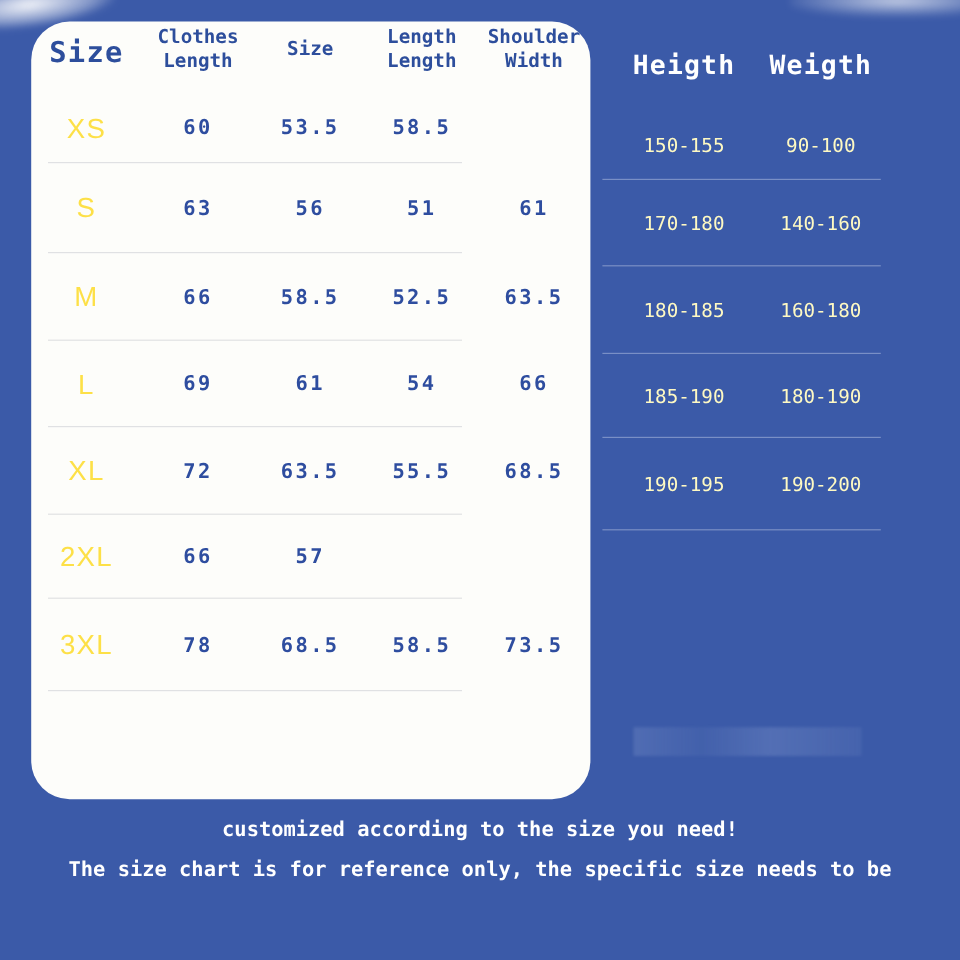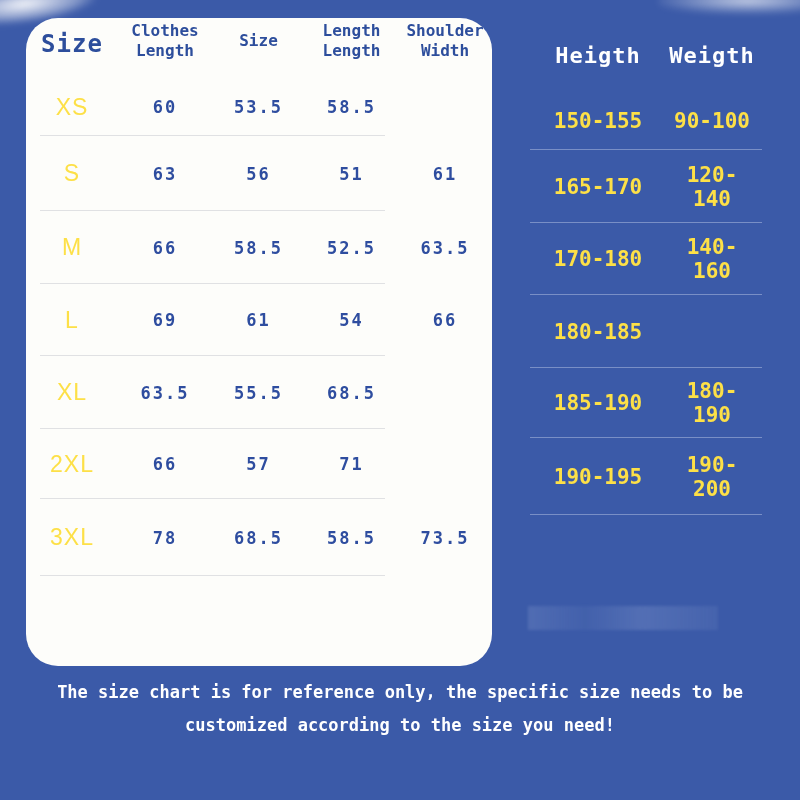--- a/index.html
+++ b/index.html
@@ -50,31 +50,31 @@
     font-size:16px;font-weight:bold;color:#2d4e9c;line-height:20px;letter-spacing:0px;
   }
   .size-label{
     font-family:"Liberation Sans", sans-serif;
     font-size:23px;font-weight:400;color:#fde047;letter-spacing:1px;
   }
   .num{
     font-size:17px;font-weight:bold;color:#2e4d9f;letter-spacing:2px;
   }
   
-  .rtable{position:absolute;left:528px;top:18px;width:228px;}
+  .rtable{position:absolute;left:500px;top:18px;width:228px;}
   .rtable .trow{grid-template-columns:140px 88px;}
   .rtable .dr::after{
     content:'';position:absolute;left:2px;right:-6px;bottom:0;height:1px;
     background:rgba(223,231,247,.38);
   }
   .rhead{
     font-size:22px;font-weight:bold;color:#ffffff;letter-spacing:1px;
   }
   .rval{
-    font-size:21px;font-weight:bold;color:#fde047;letter-spacing:0px;
+    font-size:16px;font-weight:normal;color:#fef9c3;letter-spacing:0px;
   }
   
   .disclaimer{
     position:absolute;left:0;top:676px;width:800px;text-align:center;
     font-size:17px;font-weight:bold;color:#ffffff;line-height:33px;letter-spacing:0px;
   }
 </style>
 </head>
 <body>
 
@@ -130,67 +130,64 @@
   <div class="trow rh4 dl">
     <div class="cell size-label">L</div>
     <div class="cell num">69</div>
     <div class="cell num">61</div>
     <div class="cell num">54</div>
     <div class="cell num">66</div>
   </div>
 
   <div class="trow rh5 dl">
     <div class="cell size-label">XL</div>
+    <div class="cell num">72</div>
     <div class="cell num">63.5</div>
     <div class="cell num">55.5</div>
     <div class="cell num">68.5</div>
   </div>
 
   <div class="trow rh6 dl">
     <div class="cell size-label">2XL</div>
     <div class="cell num">66</div>
     <div class="cell num">57</div>
-    <div class="cell num">71</div>
   </div>
 
   <div class="trow rh7 dl">
     <div class="cell size-label">3XL</div>
     <div class="cell num">78</div>
     <div class="cell num">68.5</div>
     <div class="cell num">58.5</div>
     <div class="cell num">73.5</div>
   </div>
 </div>
 
 <div class="rtable">
   <div class="trow rh0">
     <div class="cell rhead">Heigth</div>
     <div class="cell rhead">Weigth</div>
   </div>
   <div class="trow rh1 dr">
     <div class="cell rval">150-155</div>
     <div class="cell rval">90-100</div>
   </div>
-  <div class="trow rh3 dr">
-    <div class="cell rval">165-170</div>
-    <div class="cell rval">120-140</div>
-  </div>
   <div class="trow rh4 dr">
     <div class="cell rval">170-180</div>
     <div class="cell rval">140-160</div>
   </div>
   <div class="trow rh5 dr">
     <div class="cell rval">180-185</div>
+    <div class="cell rval">160-180</div>
   </div>
   <div class="trow rh6 dr">
     <div class="cell rval">185-190</div>
     <div class="cell rval">180-190</div>
   </div>
   <div class="trow rh7 dr">
     <div class="cell rval">190-195</div>
     <div class="cell rval">190-200</div>
   </div>
 </div>
 
 <div class="disclaimer">
+  <div>customized according to the size you need!</div>
   <div>The size chart is for reference only, the specific size needs to be</div>
-  <div>customized according to the size you need!</div>
 </div>
 
 </body></html>

